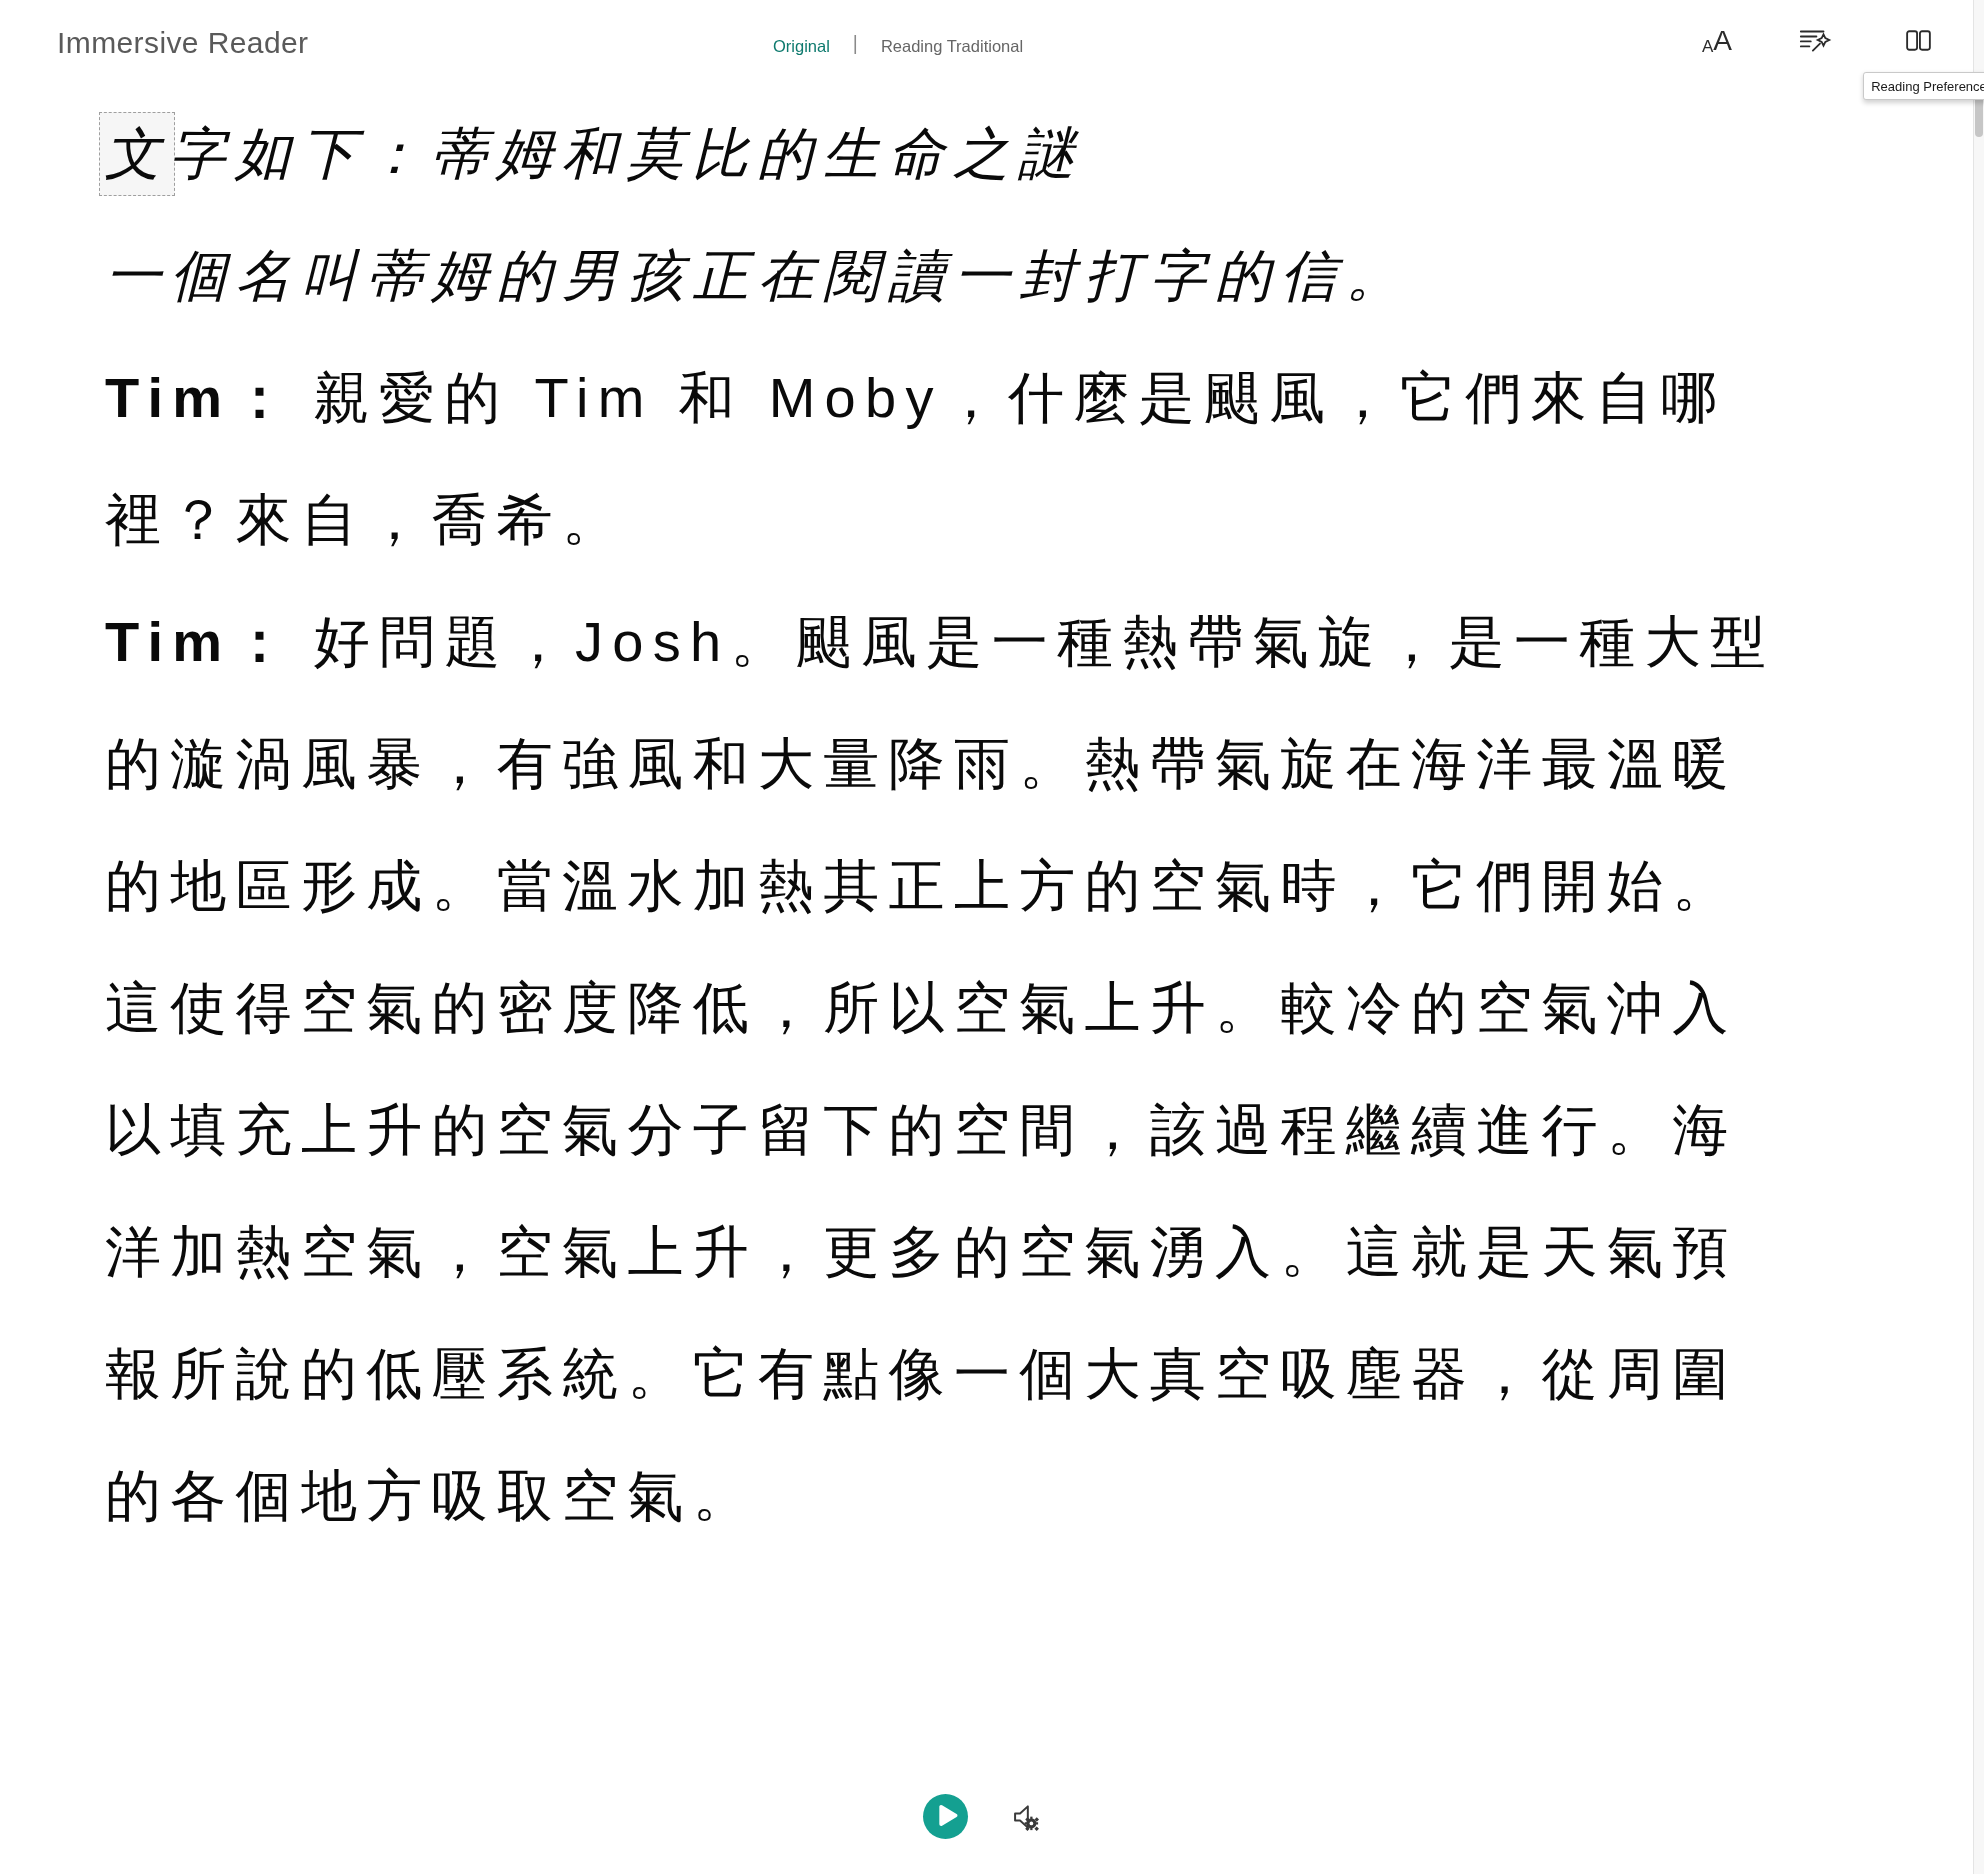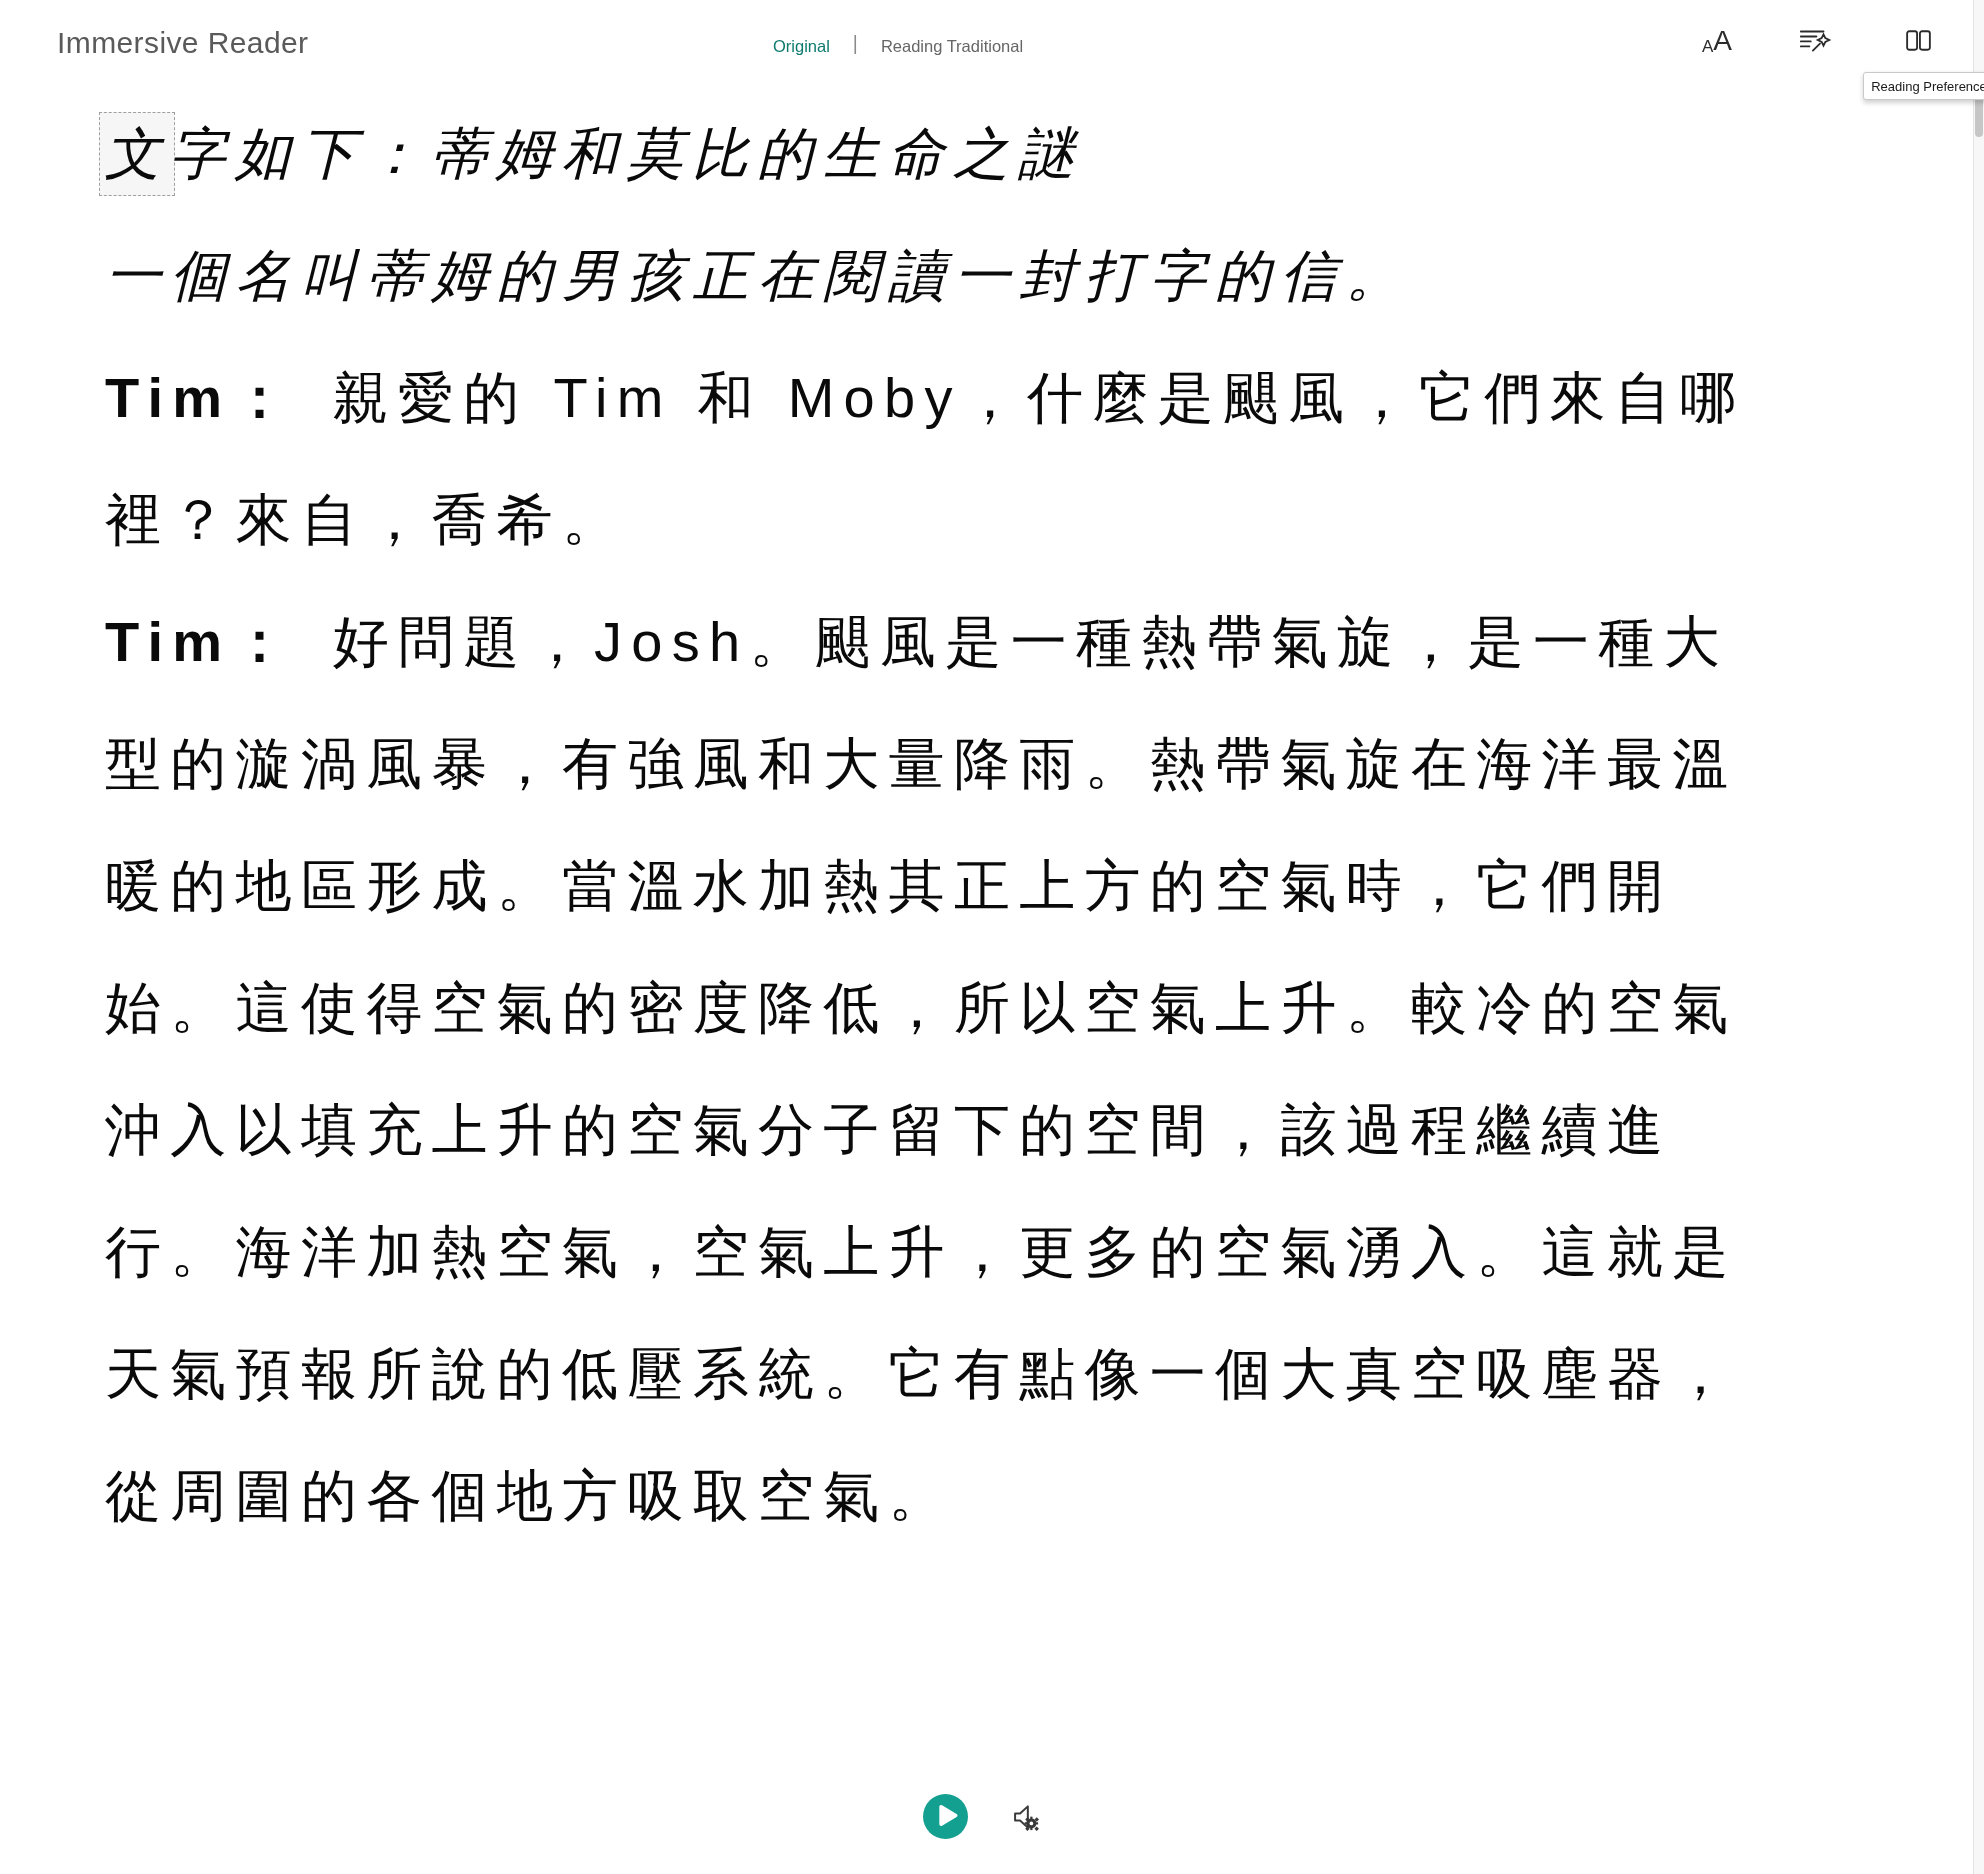--- a/index.html
+++ b/index.html
@@ -28,21 +28,21 @@
   
   .scroll-track{position:absolute;right:0;top:0;width:11.5px;height:1874px;background:#f7f7f7;border-left:0.7px solid #e4e4e4;}
   .scroll-thumb{position:absolute;left:1.4px;top:78px;width:8.6px;height:59px;background:#c6c6c6;border-radius:5px;}
   
   .content{
     position:absolute;left:105px;top:93px;width:1679px;
     font-size:56px;line-height:122px;letter-spacing:9.3px;color:#0a0a0a;
   }
   .content p{margin:0;}
   .narration{font-style:italic;}
-  .speaker{font-weight:700;font-style:normal;margin-right:36px;}
+  .speaker{font-weight:700;font-style:normal;margin-right:17px;}
   .cursor-box{
     background:#f6f6f6;border:1.4px dashed #9f9f9f;
     padding:8.6px 4.3px 10px 4.3px;margin:-10px -5.7px -11.5px -5.7px;
   }
   
   .play-btn{
     position:absolute;left:923px;top:1794px;width:45px;height:45px;border-radius:50%;
     background:#14a091;display:flex;align-items:center;justify-content:center;cursor:pointer;
   }
   .voice-btn{position:absolute;left:1005px;top:1798px;width:39px;height:39px;display:flex;align-items:center;justify-content:center;cursor:pointer;}

